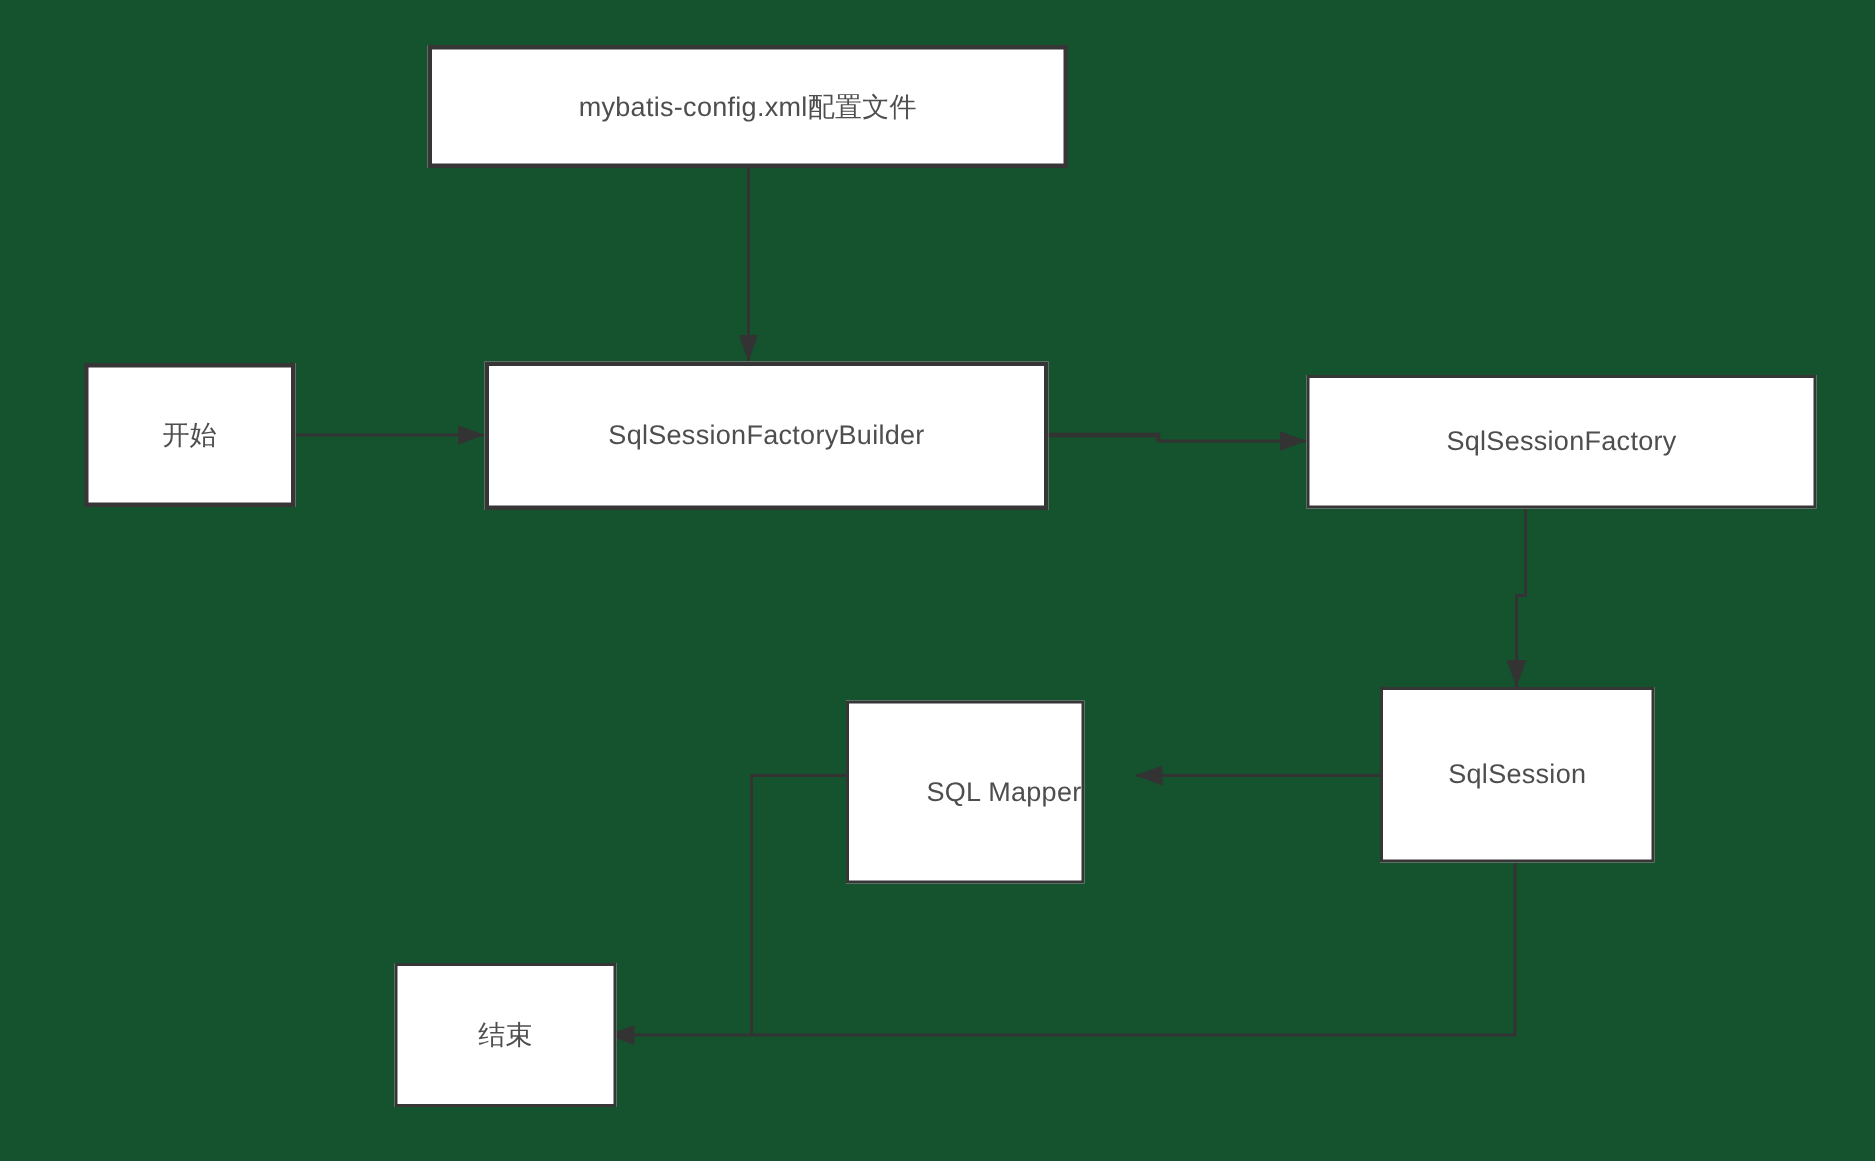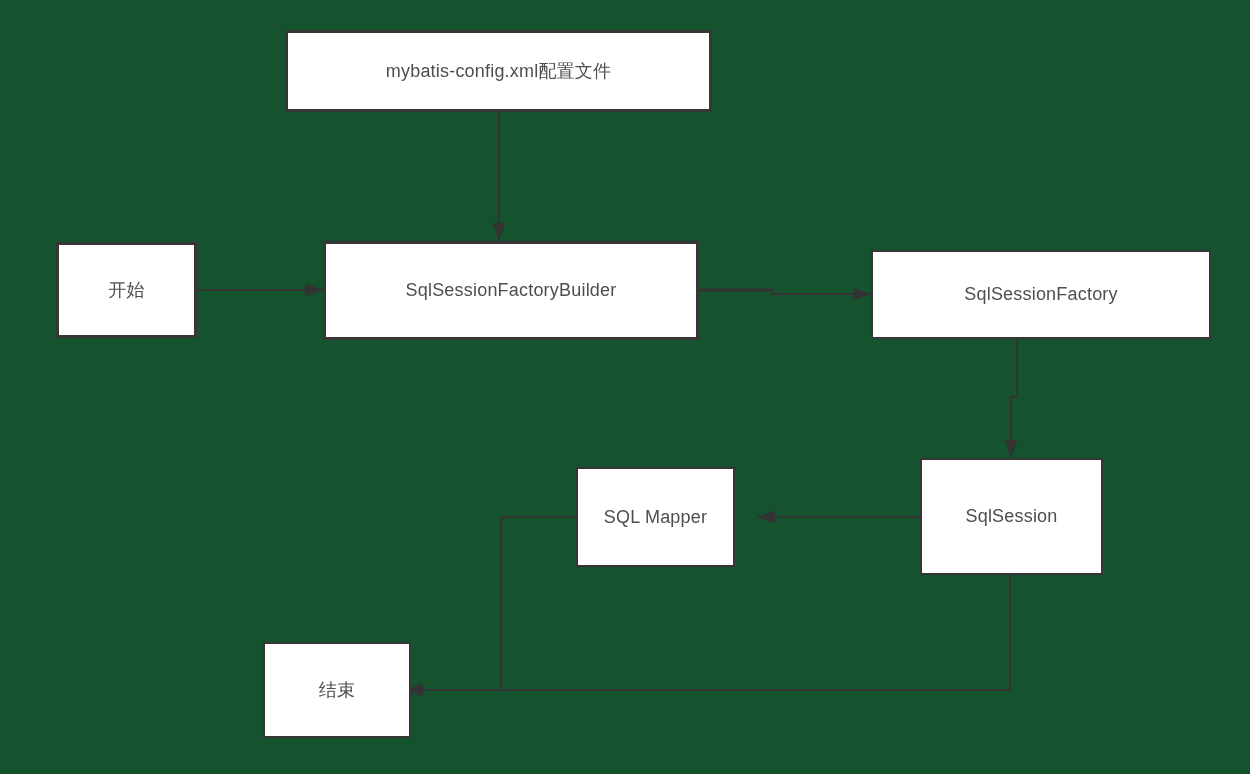--- a/index.html
+++ b/index.html
@@ -35,21 +35,21 @@
     font-size: 18px;
     letter-spacing: 0.2px;
     text-align: center;
   }
   
   #n-config  { left: 285px; top: 30px;  width: 427px; height: 82px;  border-width: 3px; }
   #n-start   { left: 36px;  top: 242px; width: 141px; height: 96px;  border-width: 3px; margin-left: 20px; }
   #n-builder { left: 323px; top: 241px; width: 376px; height: 99px;  border-width: 3px; }
   #n-factory { left: 871px; top: 250px; width: 340px; height: 89px;  }
   #n-session { left: 920px; top: 458px; width: 183px; height: 117px; }
-  #n-mapper  { left: 576px; top: 467px; width: 159px; height: 100px;  }
+  #n-mapper  { left: 564px; top: 467px; width: 159px; height: 122px; justify-content: flex-end;  }
   #n-end     { left: 263px; top: 642px; width: 148px; height: 96px;  }
   .watermark {
     position: absolute;
     right: 4px;
     top: 746px;
     font-size: 16px;
     color: #b5b5b5;
     letter-spacing: 0.5px;
   }
 </style>

